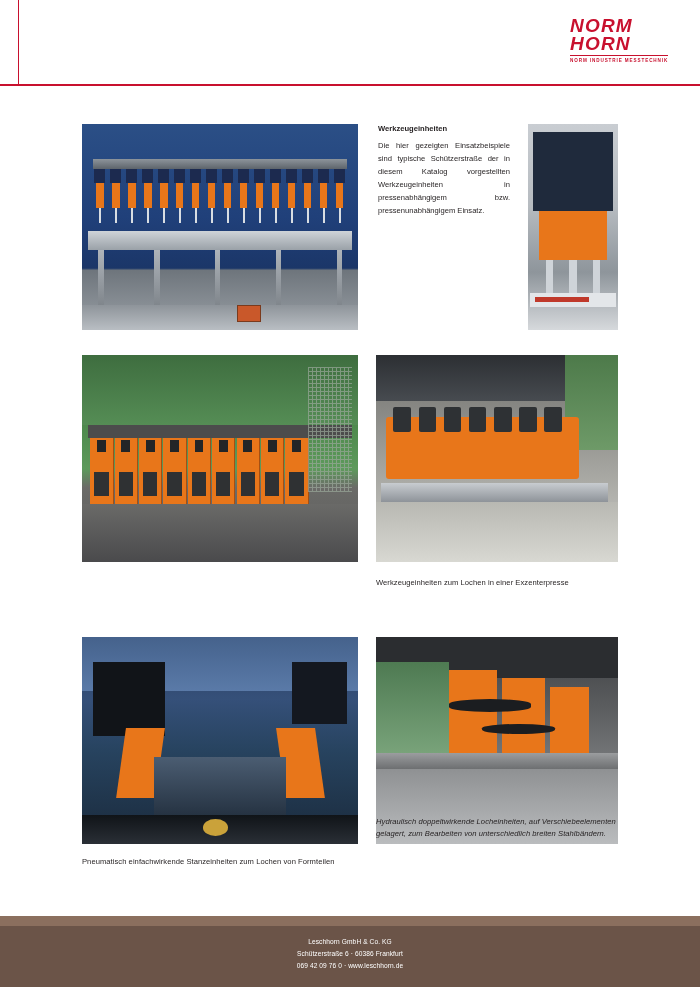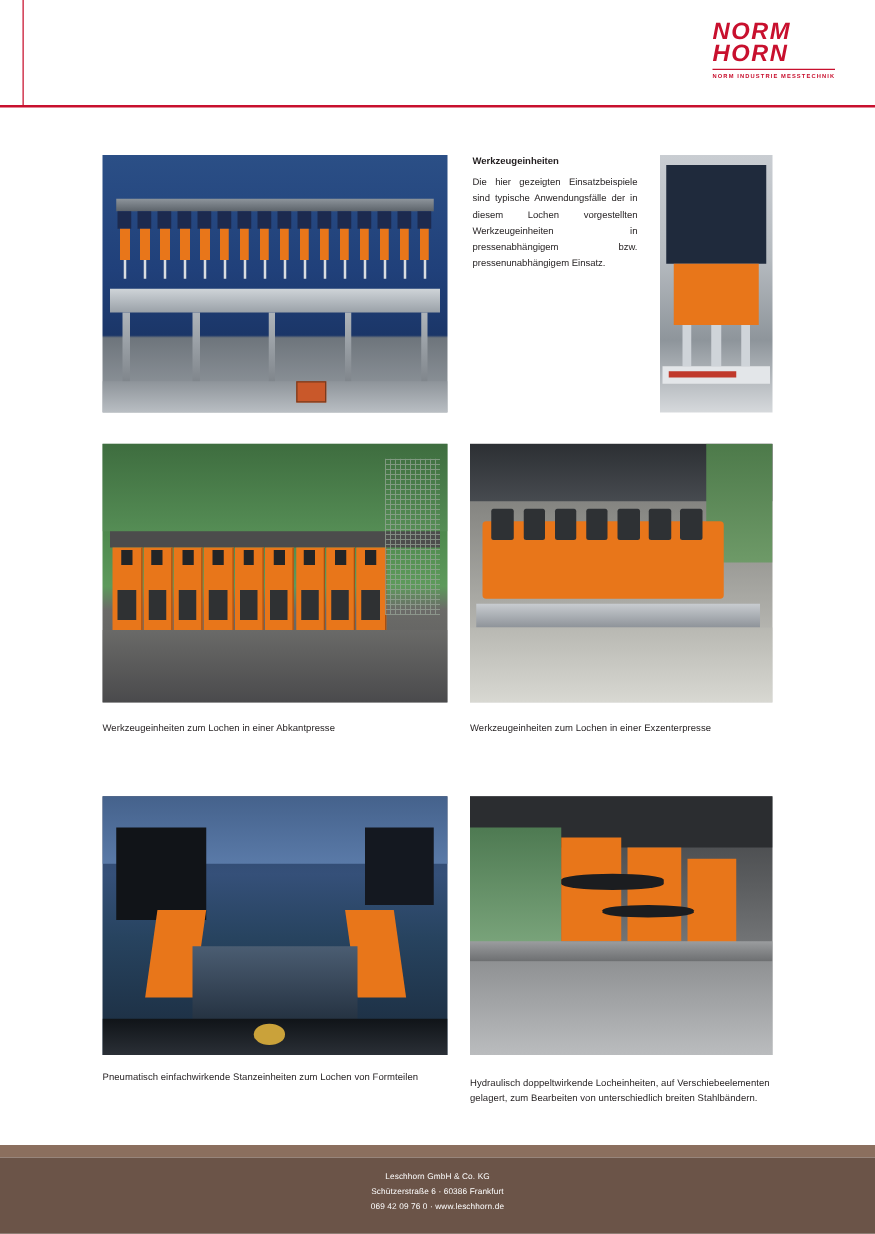--- a/index.html
+++ b/index.html
@@ -343,21 +343,21 @@
         <div class="leg" style="left:72%"></div>
         <div class="leg" style="left:96%"></div>
       </div>
       <div class="floor"></div>
       <div class="pedal"></div>
     </div>
   </div>
 
   <div class="intro">
     <div class="intro-title">Werkzeugeinheiten</div>
-    <div class="intro-body">Die hier gezeigten Einsatzbeispiele sind typische Anwendungsfälle der in diesem Lochen vorgestellten Werkzeugeinheiten in pressenabhängigem bzw. pressenunabhängigem Einsatz.</div>
+    <div class="intro-body">Die hier gezeigten Einsatzbeispiele sind typische Schützerstraße der in diesem Katalog vorgestellten Werkzeugeinheiten in pressenabhängigem bzw. pressenunabhängigem Einsatz.</div>
   </div>
 
   <div class="photo p2" style="left:528px; top:124px; width:90px; height:206px;">
     <div class="ph-inner">
       <div class="darktop"></div>
       <div class="orangeblock"></div>
       <div class="shaft"></div>
       <div class="shaft2"></div>
       <div class="shaft3"></div>
       <div class="base"></div>
@@ -404,21 +404,20 @@
           </div>
         <div class="tool" style="left:75.2%">
             <div class="nub"></div>
             <div class="blk"></div>
           </div>
       </div>
       <div class="deck"></div>
       <div class="mesh"></div>
     </div>
   </div>
-  <div class="caption" style="left:82px; top:577px; width:276px;">Werkzeugeinheiten zum Lochen in einer Abkantpresse</div>
 
   <div class="photo p4" style="left:376px; top:355px; width:242px; height:207px;">
     <div class="ph-inner">
       <div class="topbar"></div>
       <div class="greenright"></div>
       <div class="orangerow">
         <div class="cyl" style="left:4%"></div>
         <div class="cyl" style="left:17%"></div>
         <div class="cyl" style="left:30%"></div>
         <div class="cyl" style="left:43%"></div>
@@ -452,21 +451,21 @@
       <div class="greenbody"></div>
       <div class="orange1"></div>
       <div class="orange2"></div>
       <div class="orange3"></div>
       <div class="rail"></div>
       <div class="floor"></div>
       <div class="hose" style="left:30%; top:30%; width:34%; height:6%;"></div>
       <div class="hose" style="left:44%; top:42%; width:30%; height:5%;"></div>
     </div>
   </div>
-  <div class="caption" style="left:376px; top:861px; width:268px;">Hydraulisch doppeltwirkende Locheinheiten, auf Verschiebeelementen gelagert, zum Bearbeiten von unterschiedlich breiten Stahlbändern.</div>
+  <div class="caption" style="left:376px; top:816px; width:268px;font-style:italic;">Hydraulisch doppeltwirkende Locheinheiten, auf Verschiebeelementen gelagert, zum Bearbeiten von unterschiedlich breiten Stahlbändern.</div>
 
   <div class="footer-bar"></div>
   <div class="footer-block"></div>
   <div class="footer-text">
     <div>Leschhorn GmbH &amp; Co. KG</div>
     <div>Schützerstraße 6 · 60386 Frankfurt</div>
     <div>069 42 09 76 0 · www.leschhorn.de</div>
   </div>
 
 </div>

